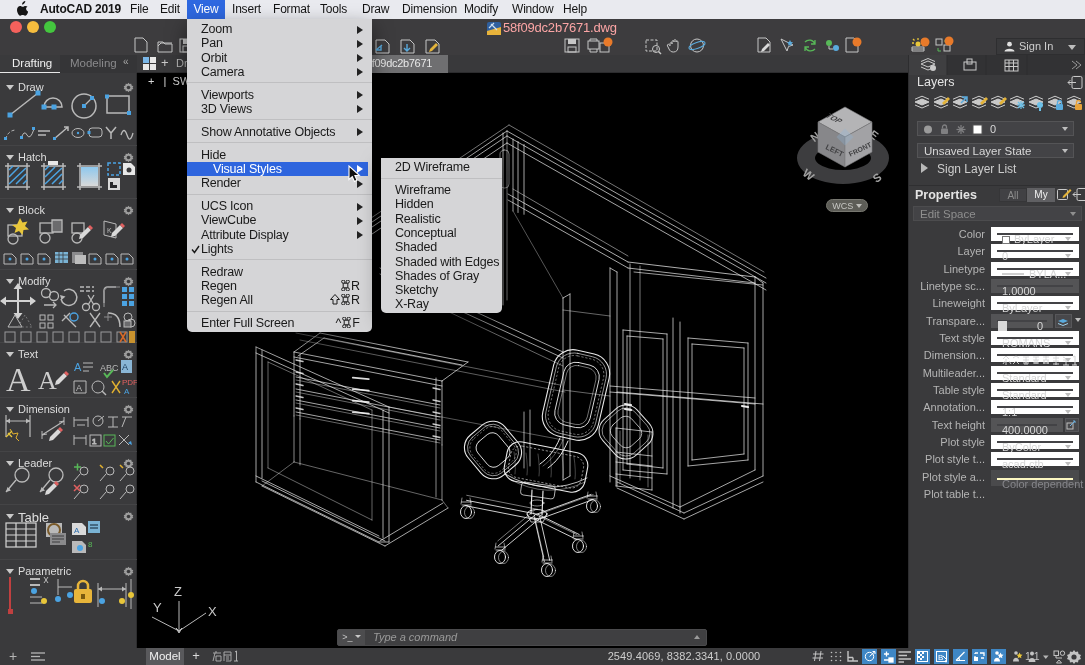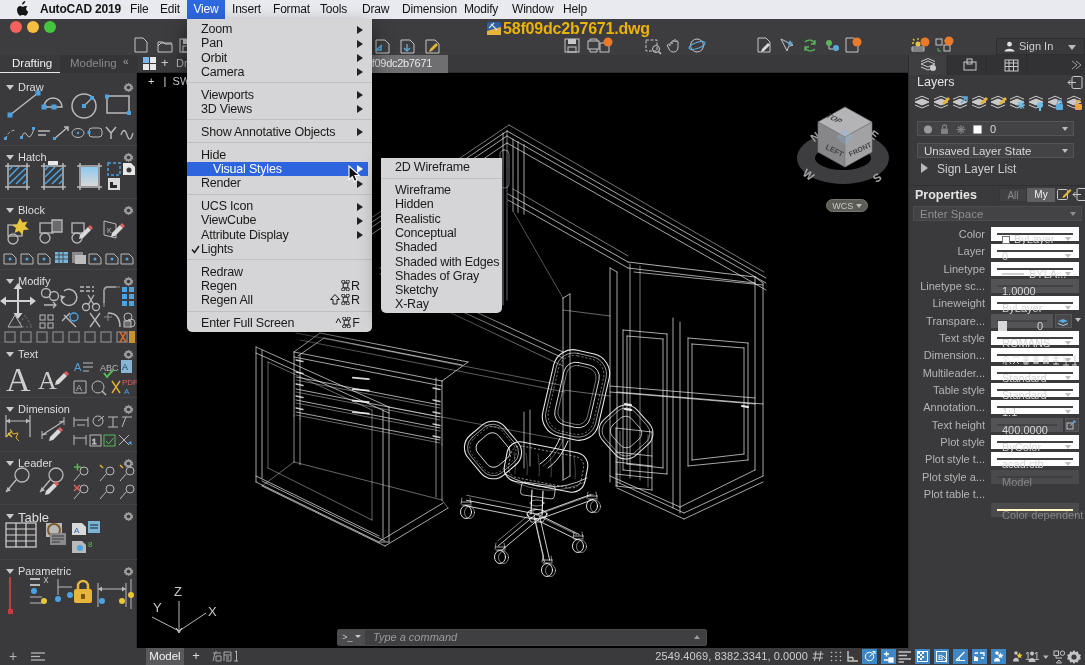--- a/index.html
+++ b/index.html
@@ -1,20 +1,20 @@
 <!DOCTYPE html>
 <html><head><meta charset="utf-8"><style>
 *{margin:0;padding:0;box-sizing:border-box}
 html,body{width:1085px;height:665px;overflow:hidden;background:#000;font-family:"Liberation Sans",sans-serif}
 #menubar{position:absolute;left:0;top:0;width:1085px;height:19px;background:#e9eaef;color:#141414;font-size:12px;letter-spacing:-0.2px;z-index:5}
 #menubar .mi{position:absolute;top:0;height:19px;line-height:19px;white-space:nowrap}
 #viewhl{position:absolute;left:187px;top:0;width:38px;height:19px;background:#2e68e0;color:#fff;text-align:center;line-height:19px}
 #titlebar{position:absolute;left:0;top:19px;width:1085px;height:36px;background:#3d3c3e}
 .tl{position:absolute;top:2px;width:12px;height:12px;border-radius:50%}
-#title{position:absolute;top:1px;left:503px;color:#eab308;font-size:16px;font-weight:bold;letter-spacing:-0.2px}
+#title{position:absolute;top:1px;left:503px;color:#fca5a5;font-size:13px;font-weight:normal;letter-spacing:-0.2px}
 #signin{position:absolute;left:996px;top:19px;width:89px;height:17px;background:#39393b;border:1px solid #2e2e30;color:#cfcfcf;font-size:11px}
 #leftpanel{position:absolute;left:0;top:55px;width:137px;height:593px;background:#3a3a3c;z-index:1;border-right:1px solid #2d2d2f}
 #rightpanel{position:absolute;left:908px;top:55px;width:209px;height:593px;background:#3a3a3c;z-index:1;font-size:11px;color:#c6c6c6;border-left:1px solid #2d2d2f}
 #canvas{position:absolute;left:137px;top:55px;width:771px;height:593px;background:#000}
 #tabstrip{position:absolute;left:137px;top:55px;width:771px;height:18px;background:#39393b;border-bottom:1px solid #2c2c2e}
 #statusbar{position:absolute;left:0;top:648px;width:1085px;height:17px;background:#3a3a3c;color:#c4c4c4;z-index:2}
 .menu{position:absolute;background:#d5d5d7;box-shadow:0 8px 20px rgba(0,0,0,.5);font-size:12.5px;color:#1a1a1a;z-index:10}
 .menu .it{position:absolute;left:14px;right:4px;height:14.4px;line-height:14.4px;white-space:nowrap;letter-spacing:-0.2px}
 .menu .arr{position:absolute;right:5px;top:3.5px;width:0;height:0;border-top:4px solid transparent;border-bottom:4px solid transparent;border-left:6px solid #222}
 .menu .sc{position:absolute;right:8px;top:0;letter-spacing:0}
@@ -838,21 +838,21 @@
   <div style="position:absolute;left:118px;top:133px;width:28px;height:14px;background:#606063;color:#f0f0f0;font-size:10px;text-align:center;line-height:14px">My</div>
   <svg width="15" height="13" viewBox="0 0 15 13" style="position:absolute;left:148px;top:133px">
       <rect x="0.5" y="1.5" width="10" height="10" rx="1" fill="none" stroke="#c9c9c9"></rect>
       <path d="M6 8 L13 1 L14.5 2.5 L7.5 9.5 L5.5 10 Z" fill="#e3b33a"></path>
     </svg>
   <svg width="16" height="13" viewBox="0 0 16 13" style="position:absolute;left:163px;top:133px">
       <rect x="5" y="0.5" width="10" height="12" rx="1.5" fill="none" stroke="#c9c9c9"></rect>
       <path d="M9 6.5 L1 6.5 M3.5 4 L1 6.5 L3.5 9" stroke="#c9c9c9" fill="none"></path>
     </svg>
   <div class="combo" style="left:4px;top:151px;width:169px;height:15px;border-color:#4c4c4e">
-    <span style="position:absolute;left:6px;top:1px;font-size:11.5px;color:#8f8f8f">Enter Space</span>
+    <span style="position:absolute;left:6px;top:1px;font-size:11.5px;color:#8f8f8f">Edit Space</span>
     <span class="cdd" style="border-top-color:#8f8f8f"></span>
   </div>
   <div id="props">
   <div class="plab" style="left:0;top:171.0px;width:76px">Color</div>
   <div class="pval" style="top:172.0px"><span style="display:inline-block;width:8px;height:8px;background:#fff;border:1px solid #777;margin-right:4px;vertical-align:-1px"></span>ByLayer<span class="dd"></span></div>
   <div class="plab" style="left:0;top:188.3px;width:76px">Layer</div>
   <div class="pval" style="top:189.3px">0<span class="dd"></span></div>
   <div class="plab" style="left:0;top:205.7px;width:76px">Linetype</div>
   <div class="pval" style="top:206.7px"><span style="display:inline-block;width:22px;height:1.5px;background:#cfcfcf;margin-right:5px;vertical-align:3px"></span>BYLA...<span class="dd"></span></div>
   <div class="plab" style="left:0;top:223.0px;width:76px">Linetype sc...</div>
@@ -896,42 +896,42 @@
           <rect x="1" y="4" width="6" height="6" fill="none" stroke="#bfbfbf"></rect>
           <path d="M4 7 L9 2 M7 2 L9 2 L9 4" stroke="#6db1e0" fill="none"></path>
         </svg></div>
   <div class="plab" style="left:0;top:379.0px;width:76px">Plot style</div>
   <div class="pval" style="top:380.0px">ByColor<span class="dd"></span></div>
   <div class="plab" style="left:0;top:396.3px;width:76px">Plot style t...</div>
   <div class="pval" style="top:397.3px">acad.ctb<span class="dd"></span></div>
   <div class="plab" style="left:0;top:413.6px;width:76px">Plot style a...</div>
   <div class="pval" style="top:414.6px;background:#3f3f42;border-color:#4a4a4c;color:#85858a">Model</div>
   <div class="plab" style="left:0;top:430.9px;width:76px">Plot table t...</div>
-  <div class="pval" style="top:448px;background:#fef9c3;border-color:#4a4a4c;color:#85858a">Color dependent</div>
+  <div class="pval" style="top:417px;background:#fef9c3;border-color:#4a4a4c;color:#85858a">Color dependent</div>
 </div>
 </div>
 <div id="statusbar">
   <div style="position:absolute;left:9px;top:0px;font-size:14px;color:#b5b5b5">+</div>
   <svg width="14" height="17" viewBox="0 0 14 17" style="position:absolute;left:31px;top:0">
       <g stroke="#b5b5b5" stroke-width="1.3">
         <line x1="0" y1="5" x2="14" y2="5"></line>
         <line x1="0" y1="8.5" x2="9" y2="8.5"></line>
         <line x1="0" y1="12" x2="14" y2="12"></line>
       </g>
     </svg>
   <div style="position:absolute;left:146px;top:0;width:38px;height:17px;background:#59595c;color:#f2f2f2;font-size:11.5px;text-align:center;line-height:16px">Model</div>
   <div style="position:absolute;left:188px;top:0;width:16px;height:17px;color:#d9d9d9;font-size:13px;text-align:center;line-height:15px">+</div>
   <div style="position:absolute;left:212px;top:0;width:30px;height:17px"><svg width="26" height="12" viewBox="0 0 26 12" style="margin-top:2px">
         <g stroke="#b2b2b2" fill="none" stroke-width="0.9">
           <path d="M1 3 h8 M4 1 v2 M3 3 l-2 8 M4 6 h5 v5 h-5 z"></path>
           <path d="M12 2 h7 v3 M12 2 v9 M12 5 h7 v6 h-5 M14 7 h3 M14 9 h3"></path>
           <path d="M23 2 l1.5-1 v10 M22 11 h5" stroke-width="1"></path>
         </g>
       </svg></div>
-  <div style="position:absolute;left:560px;top:0;width:248px;height:18px;color:#cdcdcd;font-size:11px;text-align:right;line-height:16px;letter-spacing:0.1px">2549.4069, 8382.3341, 0.0000</div>
+  <div style="position:absolute;left:560px;top:0;width:248px;height:18px;color:#cdcdcd;font-size:11px;text-align:center;line-height:16px;letter-spacing:0.1px">2549.4069, 8382.3341, 0.0000</div>
   <svg width="275" height="17" viewBox="0 0 275 17" style="position:absolute;left:810px;top:0">
     <g stroke="#c3c3c3" fill="none">
       <path d="M6 3 L4.5 13 M11 3 L9.5 13 M3 6 L13.5 6 M2.5 10 L13 10"></path>
       <g stroke-width="1.6" stroke-linecap="round">
           <path d="M21.5 4.5 h0.01 M26 4.5 h0.01 M30.5 4.5 h0.01 M21.5 8.5 h0.01 M26 8.5 h0.01 M30.5 8.5 h0.01 M21.5 12.5 h0.01 M26 12.5 h0.01 M30.5 12.5 h0.01"></path>
         </g>
       <path d="M38 3 L38 13 L48 13 M38 9.5 L43 9.5 M43 13 L43 9.5" stroke-width="1.4"></path>
     </g>
     <rect x="52" y="1" width="15" height="15" fill="#3f87c5"></rect>
       <g stroke="#fff" fill="none">

